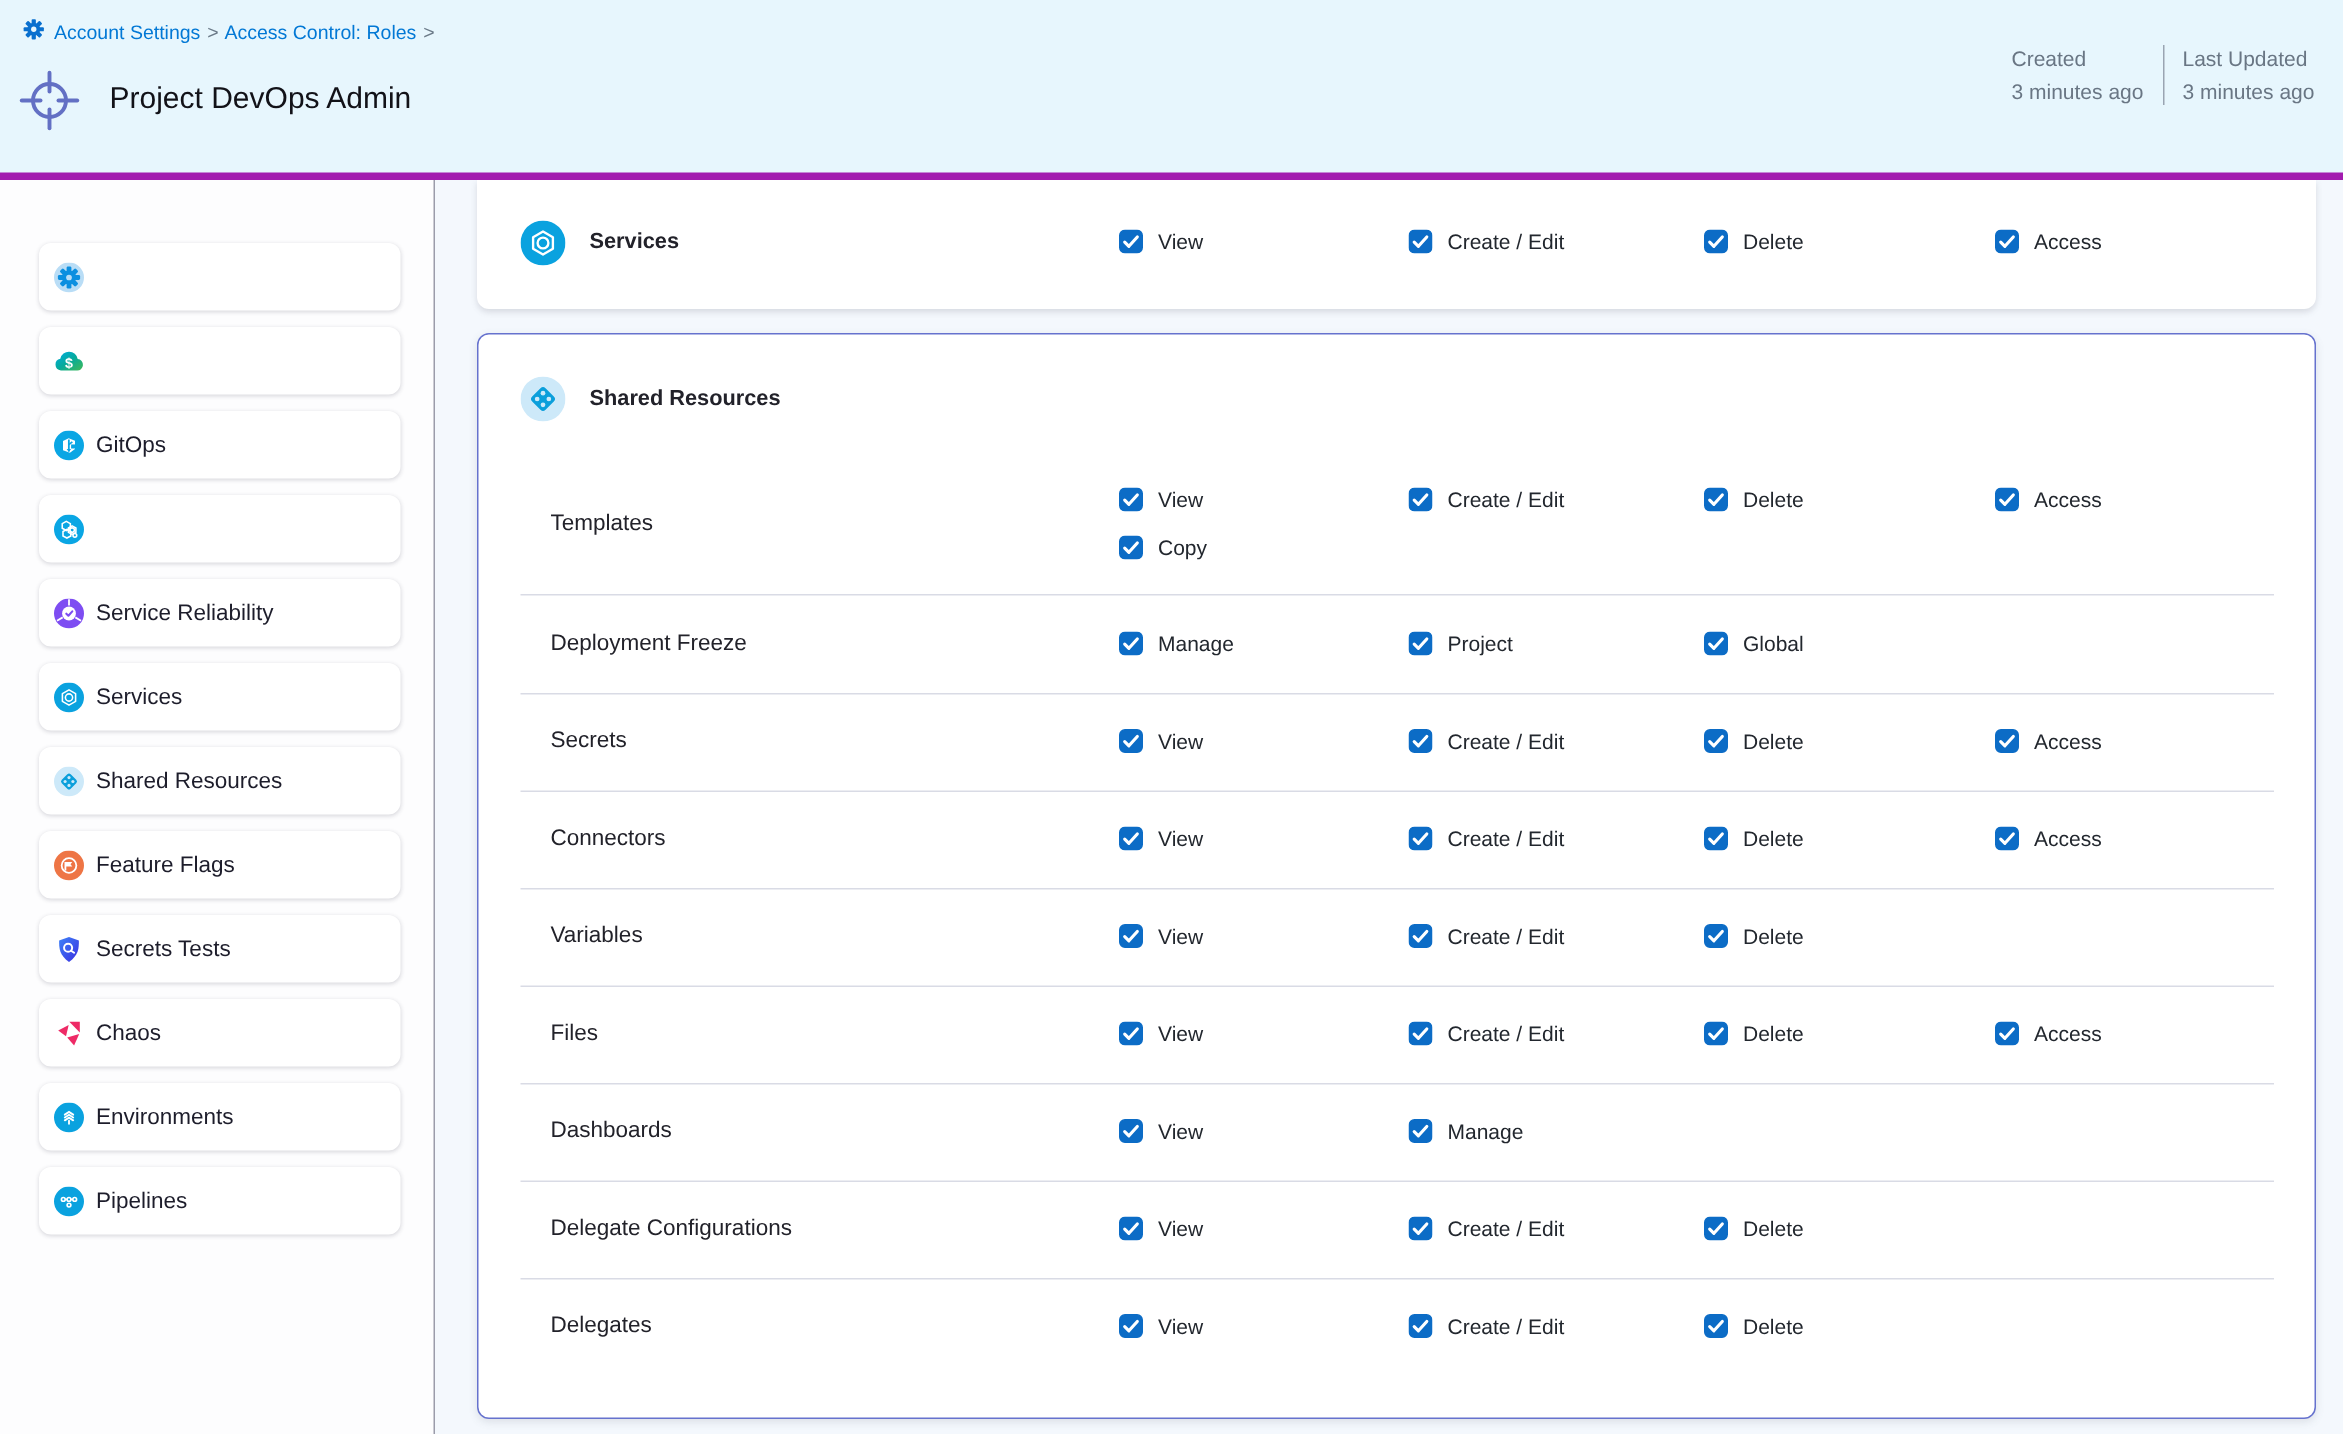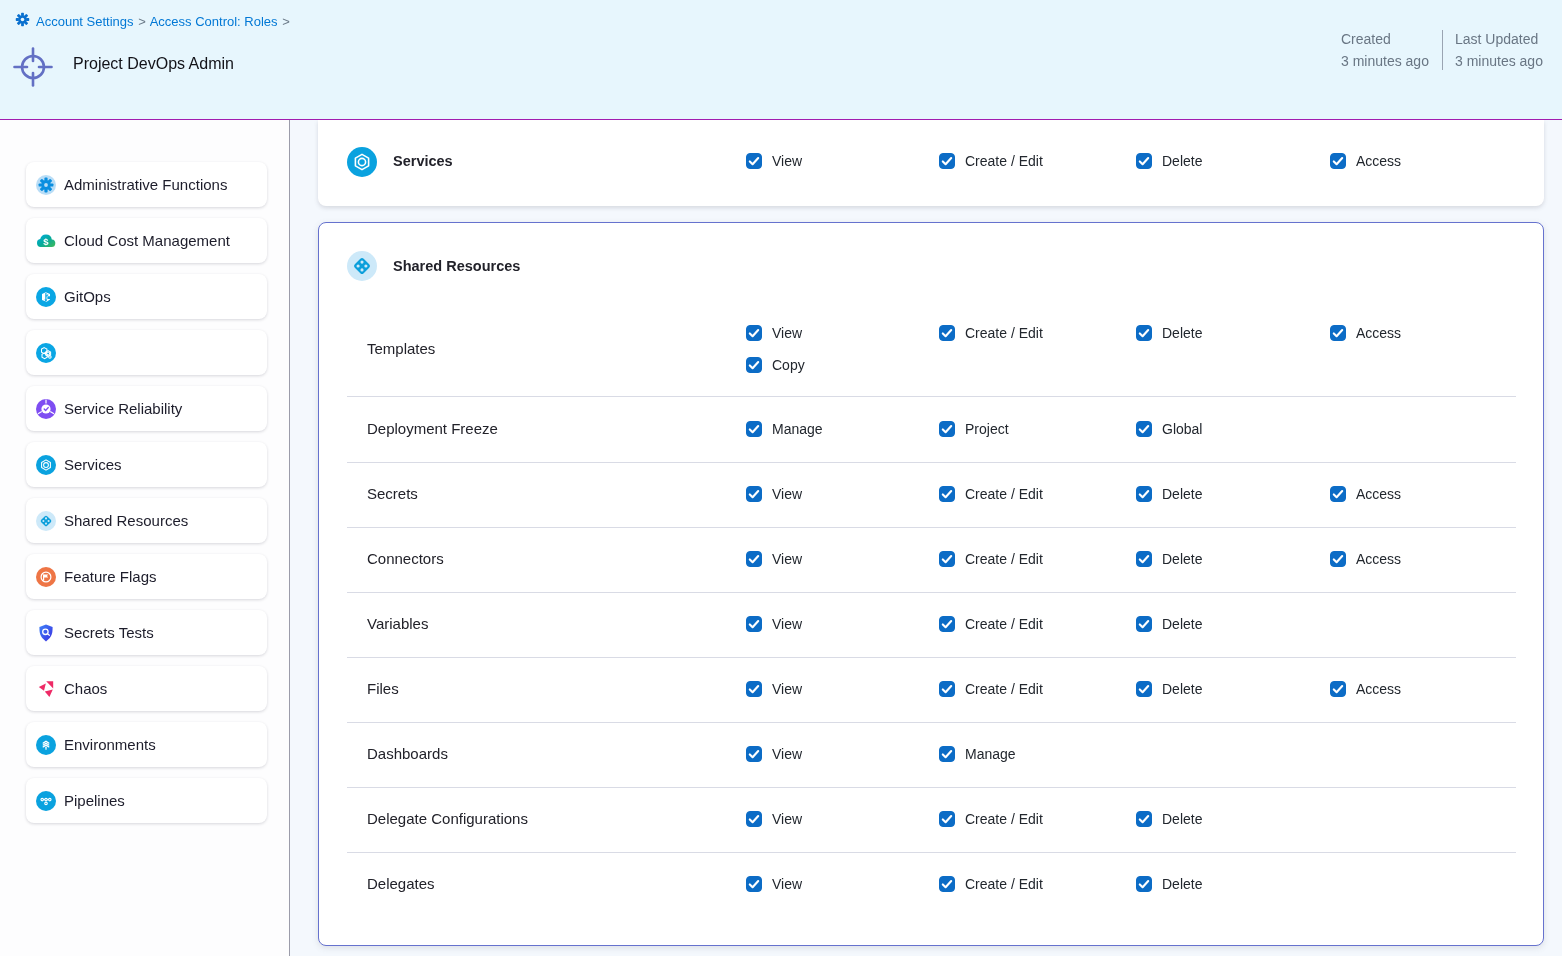--- a/index.html
+++ b/index.html
@@ -1,23 +1,23 @@
 <!DOCTYPE html>
 <html><head>
 <meta charset="utf-8">
 <style>
 * { margin:0; padding:0; box-sizing:border-box; }
 html,body { width:1562px; height:956px; font-family:"Liberation Sans", sans-serif; overflow:hidden; background:#f4f8fd; }
 
-.header { position:absolute; left:0; top:0; width:1562px; height:120px; background:#e7f6fd; border-bottom:1px solid #a21caf; z-index:30; }
+.header { position:absolute; left:0; top:0; width:1562px; height:120px; background:#e7f6fd; border-bottom:5px solid #a21caf; z-index:30; }
 .crumbs { position:absolute; left:36px; top:14px; font-size:13px; color:#0278d5; }
 .crumbs .sep { color:#6b7a88; padding:0 1px; }
 .gear { position:absolute; left:15px; top:12px; }
 .xhair { position:absolute; left:11px; top:45px; }
-.title { position:absolute; left:73px; top:55px; font-size:16px; color:#121218; }
+.title { position:absolute; left:73px; top:55px; font-size:20px; color:#121218; }
 .hinfo { position:absolute; top:28px; font-size:14px; color:#697684; line-height:22px; }
 .hdiv { position:absolute; left:1442px; top:30px; width:1px; height:40px; background:#9aa4b2; }
 
 .sidebar { position:absolute; left:0; top:120px; width:290px; height:836px; background:#fdfdfe; border-right:1px solid #9b9caa; z-index:10; }
 .scard { position:absolute; z-index:15; left:26px; width:241px; height:45px; background:#fff; border-radius:8px; box-shadow:0 1px 3px rgba(40,41,61,0.18); }
 .sic { position:absolute; left:10px; top:12.5px; width:20px; height:20px; }
 .sic svg { display:block; }
 .slab { position:absolute; left:38px; top:0; line-height:45px; font-size:15px; color:#1d1d2b; }
 
 .main-bg { position:absolute; left:290px; top:120px; width:1272px; height:836px; background:#f4f8fd; }
@@ -330,37 +330,35 @@
           <rect x="-1.6" y="-7.4" width="3.2" height="4" rx="0.9" transform="rotate(135 0 0)"></rect>
           <rect x="-1.6" y="-7.4" width="3.2" height="4" rx="0.9" transform="rotate(180 0 0)"></rect>
           <rect x="-1.6" y="-7.4" width="3.2" height="4" rx="0.9" transform="rotate(225 0 0)"></rect>
           <rect x="-1.6" y="-7.4" width="3.2" height="4" rx="0.9" transform="rotate(270 0 0)"></rect>
           <rect x="-1.6" y="-7.4" width="3.2" height="4" rx="0.9" transform="rotate(315 0 0)"></rect>
           <circle r="4.7"></circle>
         </g>
         <circle cx="10" cy="10" r="1.9" fill="#b9ddf6"></circle>
       </svg>
     </span>
-    <span class="slab">Administrative Functions</span>
   </div>
 <div class="scard" style="top:218px">
     <span class="sic">
       <svg width="20" height="20" viewBox="0 0 20 20">
         <defs>
           <linearGradient id="ccm" x1="0" y1="0" x2="1" y2="1">
             <stop offset="0" stop-color="#00ade4"></stop>
             <stop offset="0.5" stop-color="#05aa9c"></stop>
             <stop offset="1" stop-color="#42ba57"></stop>
           </linearGradient>
         </defs>
         <path d="M4.6 16.0 a4.0 4.0 0 0 1 -0.4 -7.9 a5.9 5.9 0 0 1 11.6 0.3 a3.8 3.8 0 0 1 -0.6 7.6 z" fill="url(#ccm)"></path>
         <text x="10" y="14" font-family="Liberation Sans" font-size="9.5" font-weight="bold" fill="#fff" text-anchor="middle">$</text>
       </svg>
     </span>
-    <span class="slab">Cloud Cost Management</span>
   </div>
 <div class="scard" style="top:274px">
     <span class="sic">
       <svg width="20" height="20" viewBox="0 0 20 20">
         <circle cx="10" cy="10" r="10" fill="#0aa6e4"></circle>
         <path d="M9.8 5.2 L14.0 6.9 L14.0 12.4 L10.6 14.8 L6.0 13.1 L6.0 7.0 Z" fill="#fff"></path>
         <g stroke="#0aa6e4" stroke-width="1.2" fill="none">
           <line x1="9.9" y1="6.0" x2="9.9" y2="14.0"></line>
           <path d="M9.9 9.4 l2.3 -1.8"></path>
         </g>

